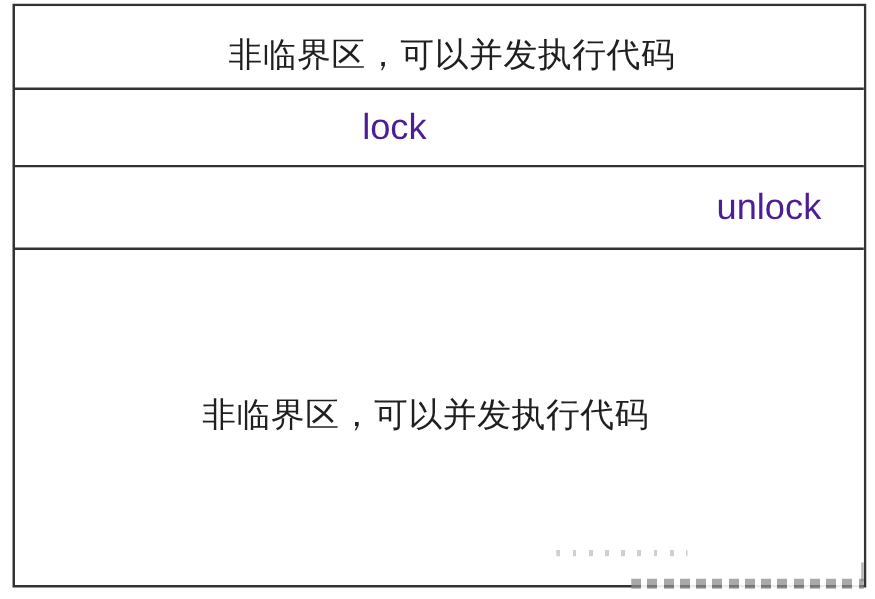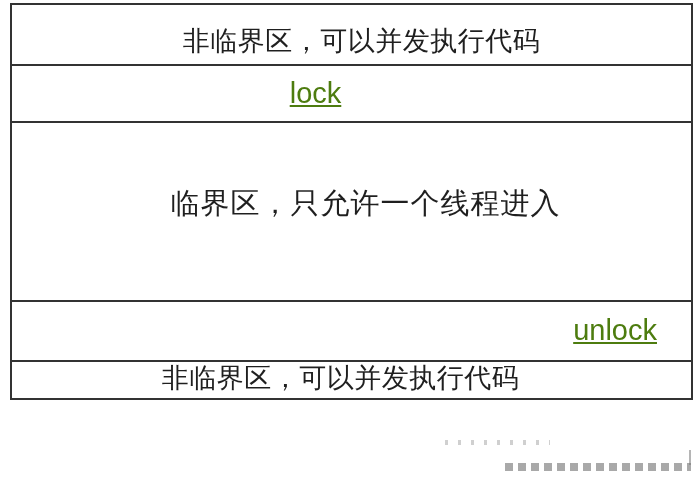--- a/index.html
+++ b/index.html
@@ -14,21 +14,21 @@
     overflow: hidden;
     font-family: "Liberation Sans", sans-serif;
   }
 
   
   .diagram {
     position: absolute;
     left: 10px;
     top: 3px;
     width: 683px;
-    height: 397px;
+    height: 467px;
     box-sizing: border-box;
     border: 2px solid #333333;
     background: #ffffff;
     display: flex;
     flex-direction: column;
   }
   .row {
     box-sizing: border-box;
     display: flex;
     align-items: center;
@@ -45,24 +45,23 @@
 
   .zh {
     font-family: "DejaVu Serif", "Liberation Serif", serif;
     color: #1f1f1f;
     font-size: 27px;
     letter-spacing: 0.5px;
     white-space: nowrap;
   }
   .en {
     font-family: "Liberation Sans", sans-serif;
-    color: #4d7c0f;
+    color: #4c1d95;
     font-size: 29px;
     white-space: nowrap;
-    text-decoration: underline;
   }
 
   
   .row-1 .txt { position: relative; left: 10px;  top: 6px; }
   .row-2 .txt { position: relative; left: -36px; }
   .row-3 .txt { position: relative; left: 14px;  top: -7px; font-size: 29px; letter-spacing: 1px; }
   .row-4 .txt { position: relative; left: -34px; }
   .row-5 .txt { position: relative; left: -11px; top: -2px; }
 
   
@@ -101,23 +100,20 @@
 </head>
 <body>
 
 <div class="diagram">
   <div class="row row-1 divided">
     <span class="txt zh">非临界区，可以并发执行代码</span>
   </div>
   <div class="row row-2 divided">
     <span class="txt en">lock</span>
   </div>
-  <div class="row row-3 divided">
-    <span class="txt zh">临界区，只允许一个线程进入</span>
-  </div>
   <div class="row row-4 divided">
     <span class="txt en">unlock</span>
   </div>
   <div class="row row-5">
     <span class="txt zh">非临界区，可以并发执行代码</span>
   </div>
 </div>
 
 <div class="watermark-marks"></div>
 <div class="watermark-dashes"></div>

